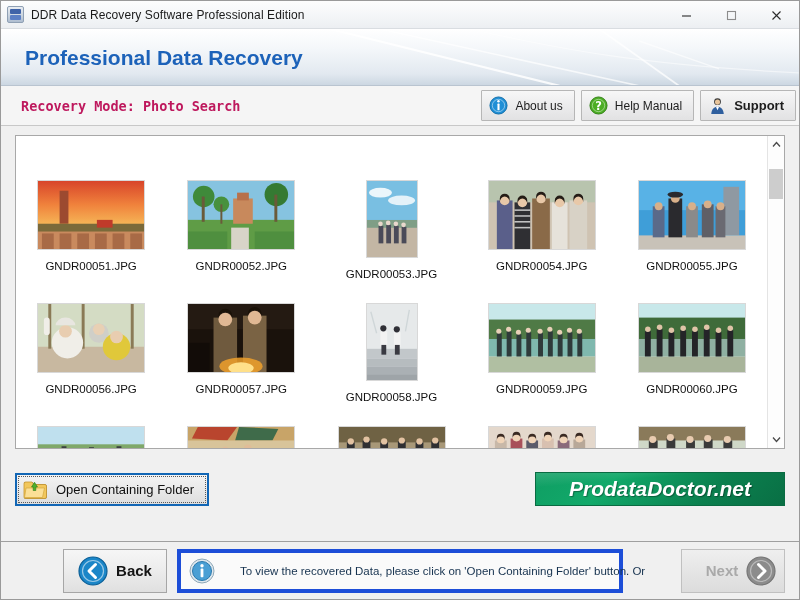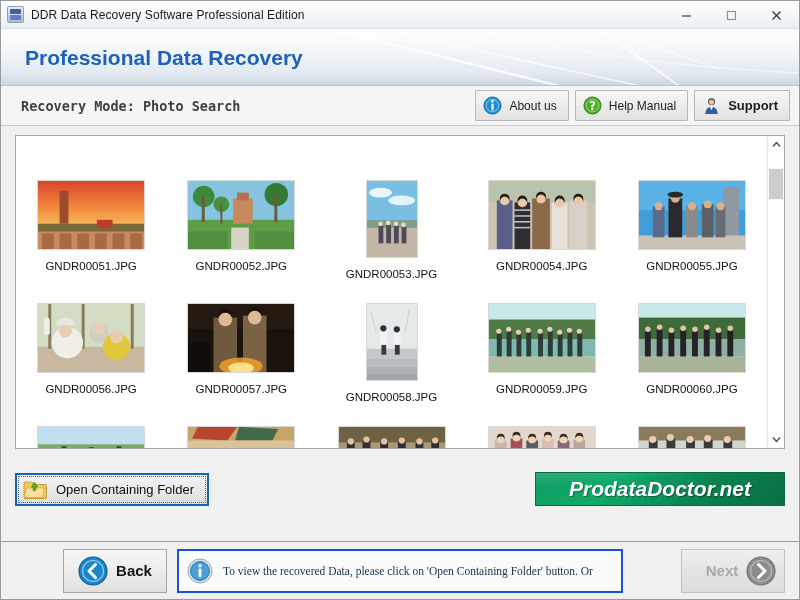--- a/index.html
+++ b/index.html
@@ -117,26 +117,26 @@
     border-bottom: 1px solid #c8c8c8;
     display: flex;
     align-items: center;
     position: relative;
   }
   .mode-text {
     margin-left: 20px;
     font-family: "DejaVu Sans Mono", monospace;
     font-size: 13.5px;
     font-weight: bold;
-    color: #404040;
+    color: #be185d;
     letter-spacing: 0px;
   }
   .hdr-buttons {
     position: absolute;
-    right: 9px; top: 4px;
+    right: 3px; top: 4px;
     display: flex;
     gap: 6px;
   }
   .hdr-btn {
     height: 31px;
     background: linear-gradient(to bottom, #f7f7f7 0%, #ececed 50%, #e2e2e3 100%);
     border: 1px solid #b6b6b6;
     display: flex;
     align-items: center;
     padding: 0 11px 0 7px;
@@ -312,27 +312,26 @@
     border-color: #c0c0c0;
     padding-left: 16px;
   }
   .nav-label { font-size: 15px; font-weight: bold; color: #151515; }
   .nav-btn.disabled .nav-label { color: #a9a9a9; }
   .nav-circle { width: 30px; height: 30px; flex: 0 0 30px; }
   .info-box {
     flex: 1 1 auto;
     height: 44px;
     background: #fafafa;
-    border: 2px solid #1d4ed8;
+    border: 4px solid #1d4ed8;
     display: flex;
     align-items: center;
     padding: 0 8px;
-    gap: 10px;
+    gap: 25px;
     min-width: 0;
-    font-family: Liberation Serif, serif;
   }
   .info-icon { width: 26px; height: 26px; flex: 0 0 26px; }
   .info-lines { display: flex; flex-direction: column; gap: 2px; min-width: 0; }
   .info-line { font-size: 11.5px; color: #16324f; white-space: nowrap; }
 </style>
 </head>
 <body>
 
 <div class="app-window">
 

